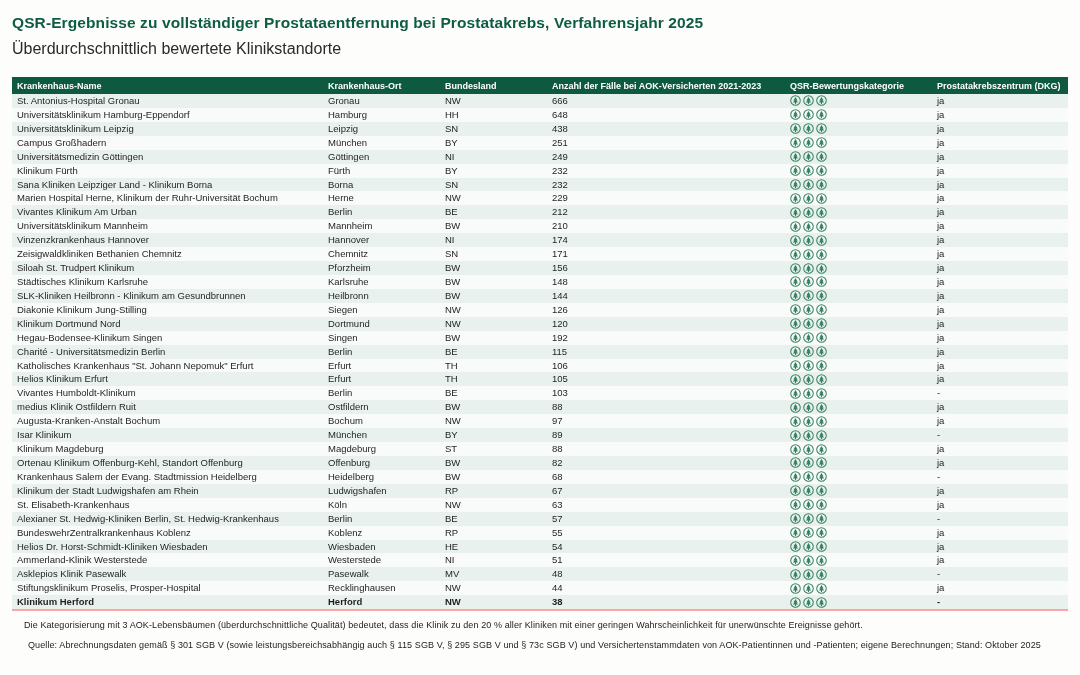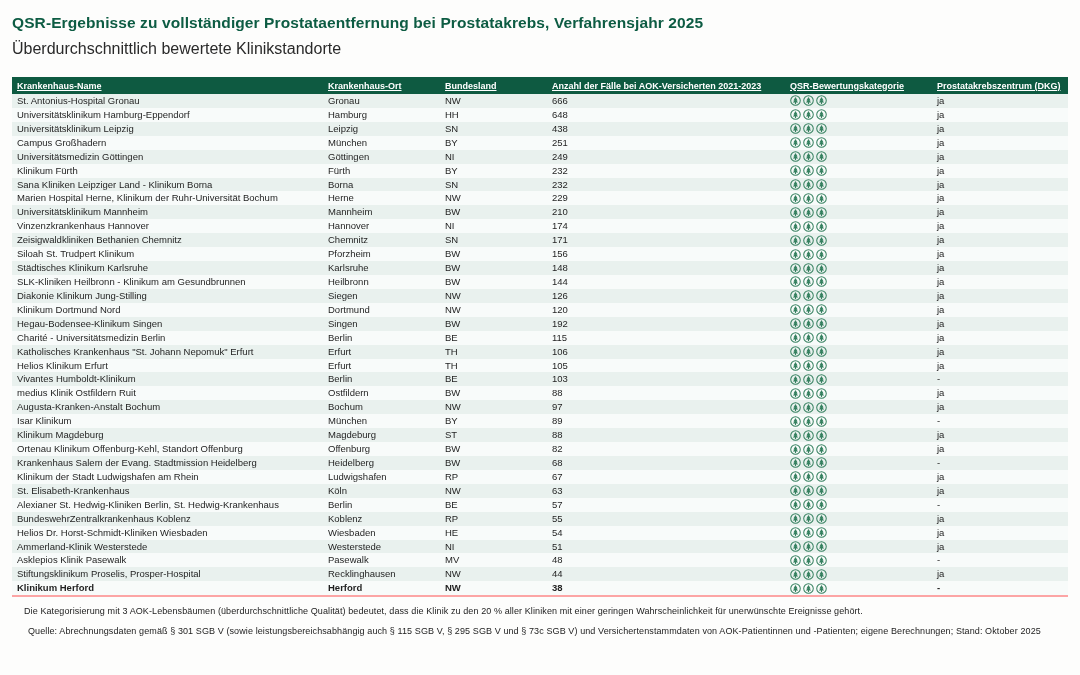--- a/index.html
+++ b/index.html
@@ -41,21 +41,20 @@
   thead th{
     background:var(--green-dark);
     color:#ffffff;
     font-size:9px;
     font-weight:bold;
     text-align:left;
     padding:0 5px;
     height:17px;
     white-space:nowrap;
     overflow:hidden;
-    text-decoration:underline;
   }
   tbody td{
     font-size:9.5px;
     height:13.92px;
     padding:0 5px;
     white-space:nowrap;
     overflow:hidden;
     vertical-align:middle;
     line-height:13.92px;
   }
@@ -282,20 +281,43 @@
               </svg>
               <svg class="tree-icon" width="11" height="11" viewBox="0 0 12 12">
                 <circle cx="6" cy="6" r="5.2" fill="none" stroke="#35805f" stroke-width="1.1"></circle>
                 <path d="M6 2.1 L3.7 5.9 H4.9 L3.1 8.2 H5.4 V9.9 H6.6 V8.2 H8.9 L7.1 5.9 H8.3 Z" fill="#35805f"></path>
               </svg>
             </span>
           </td>
           <td>ja</td>
         </tr>
         <tr>
+          <td>Vivantes Klinikum Am Urban</td>
+          <td>Berlin</td>
+          <td>BE</td>
+          <td>212</td>
+          <td>
+            <span class="rating-cell-inner">
+              <svg class="tree-icon" width="11" height="11" viewBox="0 0 12 12">
+                <circle cx="6" cy="6" r="5.2" fill="none" stroke="#35805f" stroke-width="1.1"></circle>
+                <path d="M6 2.1 L3.7 5.9 H4.9 L3.1 8.2 H5.4 V9.9 H6.6 V8.2 H8.9 L7.1 5.9 H8.3 Z" fill="#35805f"></path>
+              </svg>
+              <svg class="tree-icon" width="11" height="11" viewBox="0 0 12 12">
+                <circle cx="6" cy="6" r="5.2" fill="none" stroke="#35805f" stroke-width="1.1"></circle>
+                <path d="M6 2.1 L3.7 5.9 H4.9 L3.1 8.2 H5.4 V9.9 H6.6 V8.2 H8.9 L7.1 5.9 H8.3 Z" fill="#35805f"></path>
+              </svg>
+              <svg class="tree-icon" width="11" height="11" viewBox="0 0 12 12">
+                <circle cx="6" cy="6" r="5.2" fill="none" stroke="#35805f" stroke-width="1.1"></circle>
+                <path d="M6 2.1 L3.7 5.9 H4.9 L3.1 8.2 H5.4 V9.9 H6.6 V8.2 H8.9 L7.1 5.9 H8.3 Z" fill="#35805f"></path>
+              </svg>
+            </span>
+          </td>
+          <td>ja</td>
+        </tr>
+        <tr>
           <td>Universitätsklinikum Mannheim</td>
           <td>Mannheim</td>
           <td>BW</td>
           <td>210</td>
           <td>
             <span class="rating-cell-inner">
               <svg class="tree-icon" width="11" height="11" viewBox="0 0 12 12">
                 <circle cx="6" cy="6" r="5.2" fill="none" stroke="#35805f" stroke-width="1.1"></circle>
                 <path d="M6 2.1 L3.7 5.9 H4.9 L3.1 8.2 H5.4 V9.9 H6.6 V8.2 H8.9 L7.1 5.9 H8.3 Z" fill="#35805f"></path>
               </svg>

